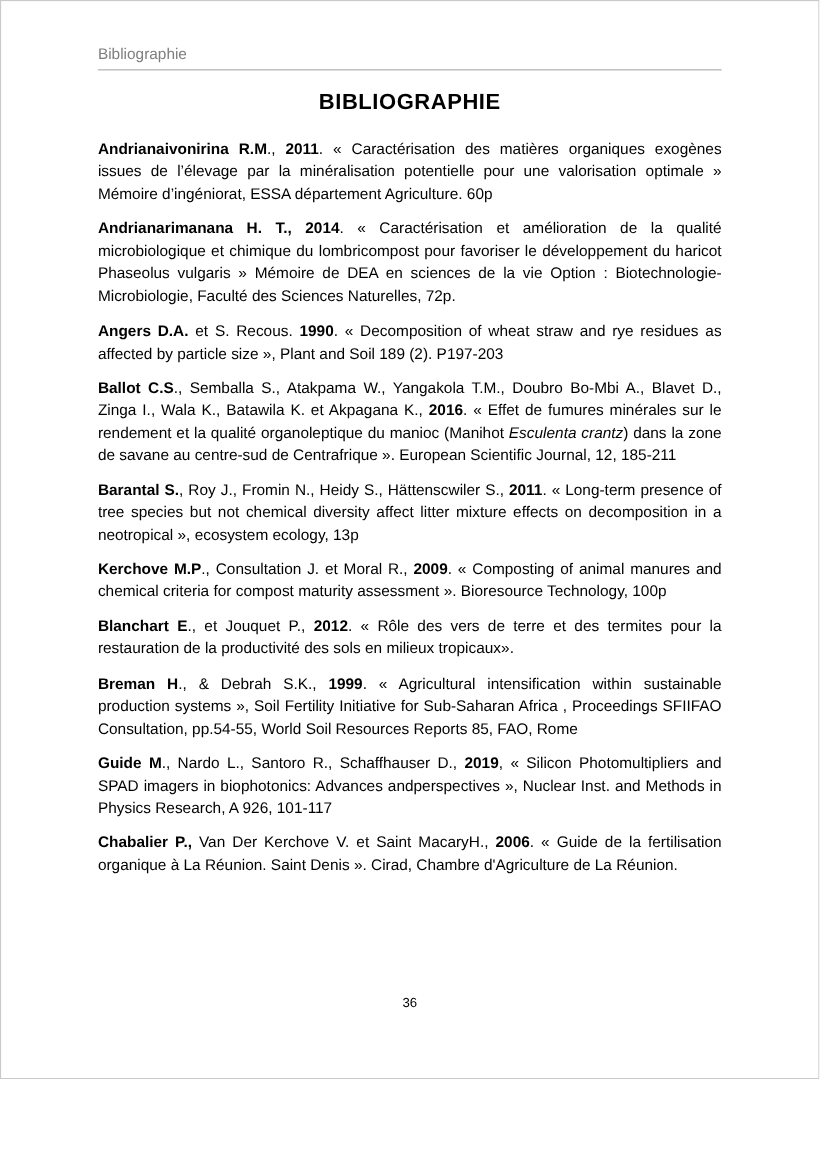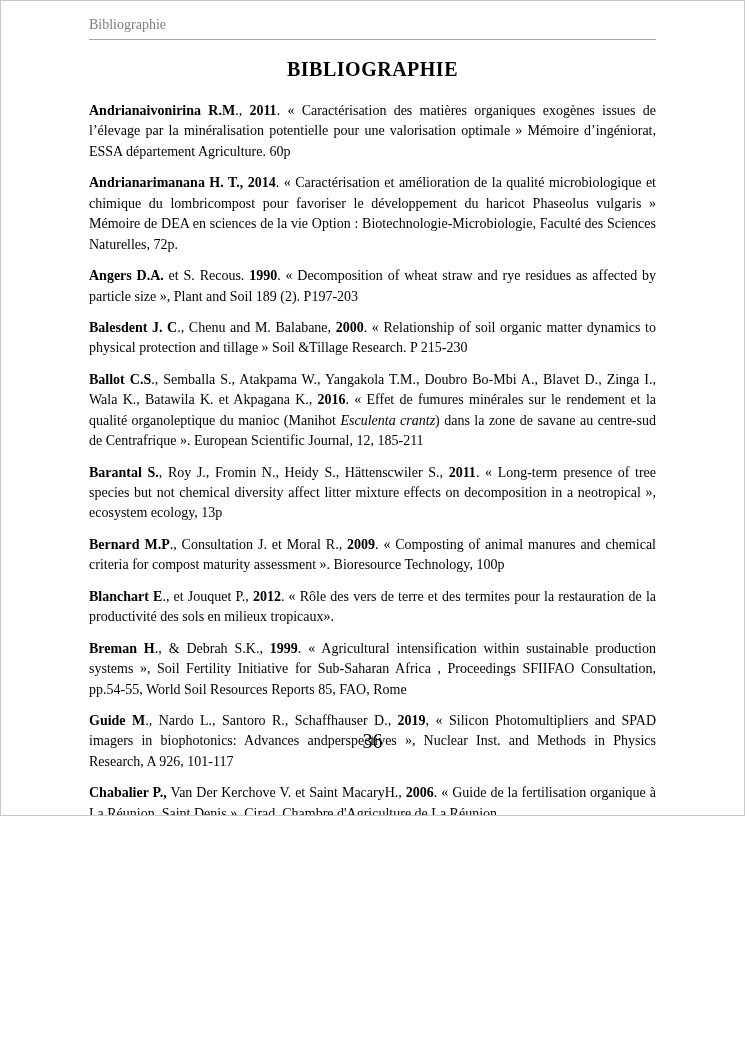--- a/index.html
+++ b/index.html
@@ -3,26 +3,26 @@
 <meta charset="utf-8">
 <style>
   html, body {
     margin: 0;
     padding: 0;
     background: #ffffff;
   }
   .page {
     position: relative;
     width: 745px;
-    height: 816px;
+    height: 981px;
     box-sizing: border-box;
     background: #ffffff;
     border: 1px solid #c9c9c9;
-    padding: 16px 88px 0 88px;
-    font-family: Liberation Serif, serif;
+    padding: 40px 88px 0 88px;
+    font-family: Liberation Sans, sans-serif;
     color: #000000;
     overflow: hidden;
   }
   .running-header {
     font-size: 14px;
     color: #7e7e7e;
     padding-bottom: 6px;
     border-bottom: 1px solid #a9a9a9;
     margin-bottom: 18px;
   }
@@ -40,39 +40,38 @@
     text-align: justify;
   }
   .entries span.b { font-weight: bold; }
   .entries span.i { font-style: italic; margin-top: 31px; }
   .page-footer {
     position: absolute;
     left: 0;
     right: 0;
     bottom: 62px;
     text-align: center;
-    font-size: 20px;
+    font-size: 12px;
   }
 </style>
 </head>
 <body>
 
 <div class="page">
   <div class="running-header">Bibliographie</div>
 
   <h1 class="doc-title">BIBLIOGRAPHIE</h1>
 
   <div class="entries">
       <p class="entry"><span class="b">Andrianaivonirina R.M</span><span>., </span><span class="b">2011</span><span>. « Caractérisation des matières organiques exogènes issues de l’élevage par la minéralisation potentielle pour une valorisation optimale » Mémoire d’ingéniorat, ESSA département Agriculture. 60p</span></p>
       <p class="entry"><span class="b">Andrianarimanana H. T., 2014</span><span>. « Caractérisation et amélioration de la qualité microbiologique et chimique du lombricompost pour favoriser le développement du haricot Phaseolus vulgaris » Mémoire de DEA en sciences de la vie Option : Biotechnologie-Microbiologie, Faculté des Sciences Naturelles, 72p.</span></p>
       <p class="entry"><span class="b">Angers D.A.</span><span> et S. Recous. </span><span class="b">1990</span><span>. « Decomposition of wheat straw and rye residues as affected by particle size », Plant and Soil 189 (2). P197-203</span></p>
-      <p class="entry"><span class="b">Balesdent J. C</span><span>., Chenu and M. Balabane, </span><span class="b">2000</span><span>. « Relationship of soil organic matter dynamics to physical protection and tillage » Soil &amp;Tillage Research. P 215-230</span></p>
       <p class="entry"><span class="b">Ballot C.S</span><span>., Semballa S., Atakpama W., Yangakola T.M., Doubro Bo-Mbi A., Blavet D., Zinga I., Wala K., Batawila K. et Akpagana K., </span><span class="b">2016</span><span>. « Effet de fumures minérales sur le rendement et la qualité organoleptique du manioc (Manihot </span><span class="i">Esculenta crantz</span><span>) dans la zone de savane au centre-sud de Centrafrique ». European Scientific Journal, 12, 185-211</span></p>
       <p class="entry"><span class="b">Barantal S.</span><span>, Roy J., Fromin N., Heidy S., Hättenscwiler S., </span><span class="b">2011</span><span>. « Long-term presence of tree species but not chemical diversity affect litter mixture effects on decomposition in a neotropical », ecosystem ecology, 13p</span></p>
-      <p class="entry"><span class="b">Bernard M.P</span><span>., Consultation J. et Moral R., </span><span class="b">2009</span><span>. « Composting of animal manures and chemical criteria for compost maturity assessment ». Bioresource Technology, 100p</span></p>
+      <p class="entry"><span class="b">Kerchove M.P</span><span>., Consultation J. et Moral R., </span><span class="b">2009</span><span>. « Composting of animal manures and chemical criteria for compost maturity assessment ». Bioresource Technology, 100p</span></p>
       <p class="entry"><span class="b">Blanchart E</span><span>., et Jouquet P., </span><span class="b">2012</span><span>. « Rôle des vers de terre et des termites pour la restauration de la productivité des sols en milieux tropicaux».</span></p>
       <p class="entry"><span class="b">Breman H</span><span>., &amp; Debrah S.K., </span><span class="b">1999</span><span>. « Agricultural intensification within sustainable production systems », Soil Fertility Initiative for Sub-Saharan Africa , Proceedings SFIIFAO Consultation, pp.54-55, World Soil Resources Reports 85, FAO, Rome</span></p>
       <p class="entry"><span class="b">Guide M</span><span>., Nardo L., Santoro R., Schaffhauser D., </span><span class="b">2019</span><span>, « Silicon Photomultipliers and SPAD imagers in biophotonics: Advances andperspectives », Nuclear Inst. and Methods in Physics Research, A 926, 101-117</span></p>
       <p class="entry"><span class="b">Chabalier P.,</span><span> Van Der Kerchove V. et Saint MacaryH., </span><span class="b">2006</span><span>. « Guide de la fertilisation organique à La Réunion. Saint Denis ». Cirad, Chambre d'Agriculture de La Réunion.</span></p>
     </div>
 
   <div class="page-footer">36</div>
 </div>
 
 </body></html>

